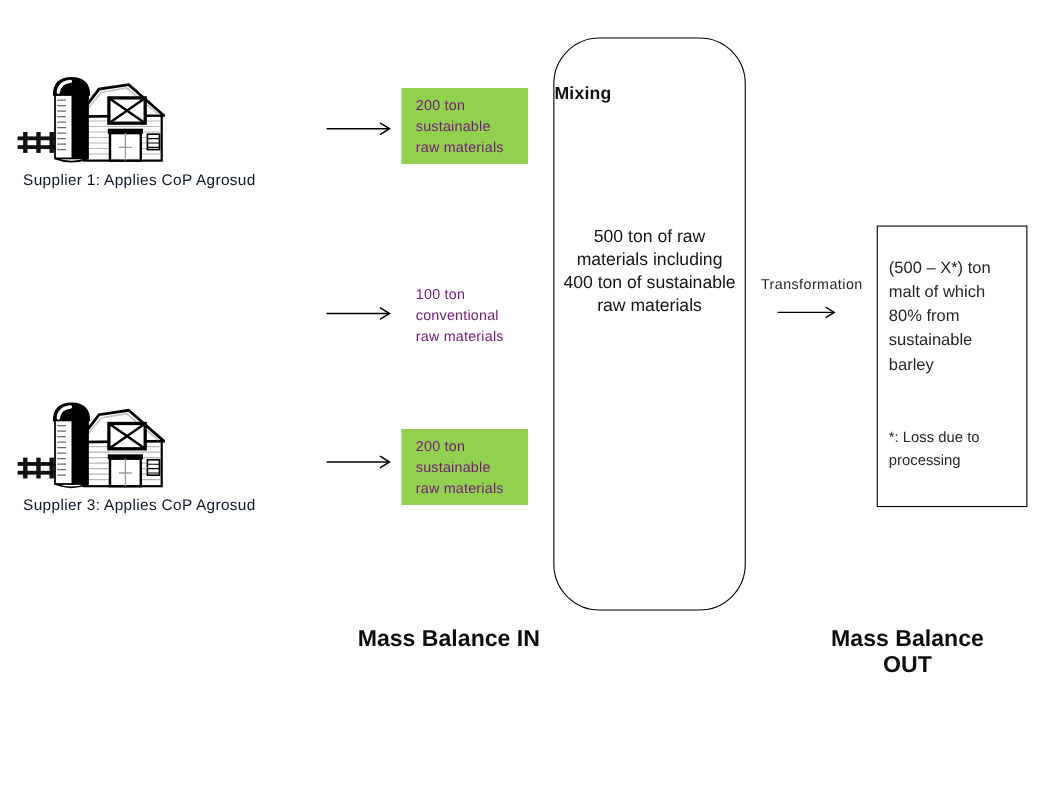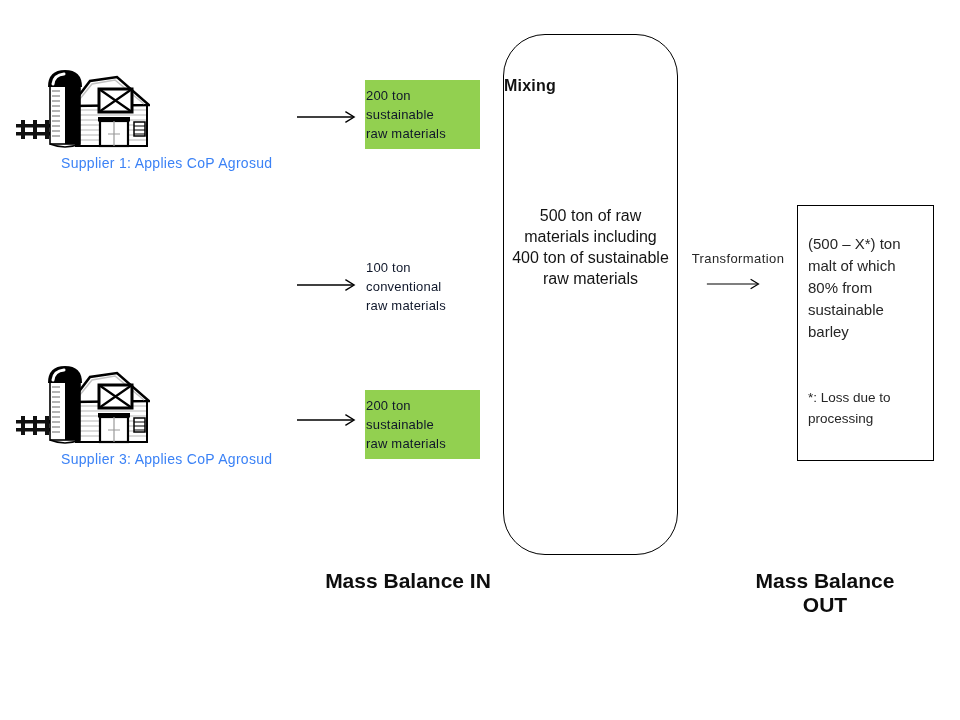--- a/index.html
+++ b/index.html
@@ -3,27 +3,27 @@
 <meta charset="utf-8">
 <style>
   html,body{margin:0;padding:0;background:#fff;}
   .stage{
     position:relative;width:960px;height:720px;background:#ffffff;overflow:hidden;
     font-family:"Liberation Sans",sans-serif;color:#1a1a1a;
   }
   .abs{position:absolute;}
   
   .supplier-label{
-    font-size:14px;letter-spacing:.3px;color:#3b82f6;white-space:nowrap;margin-left:40px;
+    font-size:14px;letter-spacing:.3px;color:#0f172a;white-space:nowrap;
   }
   
   .flow{
     width:115px;min-height:68px;box-sizing:border-box;
-    padding:6px 1px;font-size:13px;line-height:19px;letter-spacing:.2px;
-    color:#0f172a;white-space:pre-line;
+    padding:6px 13px;font-size:13px;line-height:19px;letter-spacing:.2px;
+    color:#701a75;white-space:pre-line;
   }
   .flow.green{background:#92d050;}
   
   .mixing{
     left:503px;top:34px;width:175px;height:521px;box-sizing:border-box;
     border:1.4px solid #000;border-radius:42px;background:#fff;
   }
   .mixing-title{
     margin-top:42px;text-align:left;font-weight:bold;font-size:16px;
     letter-spacing:.2px;color:#111;

